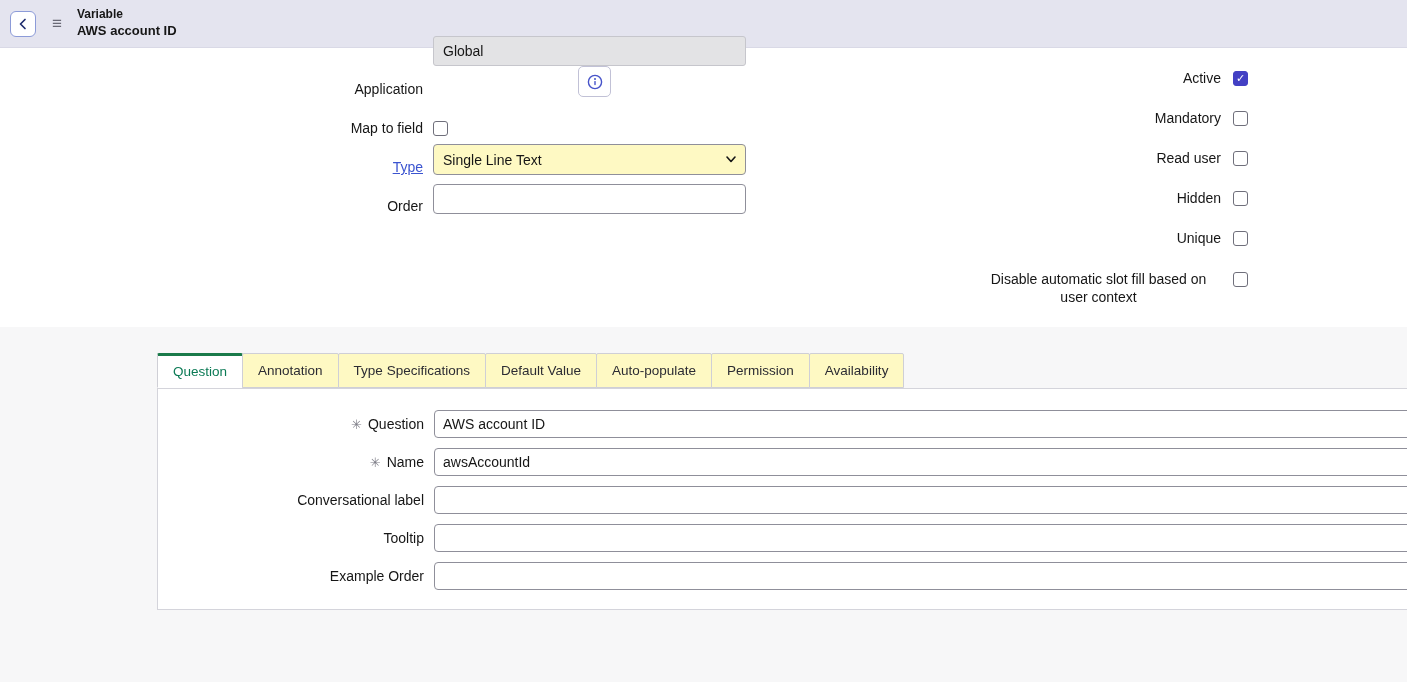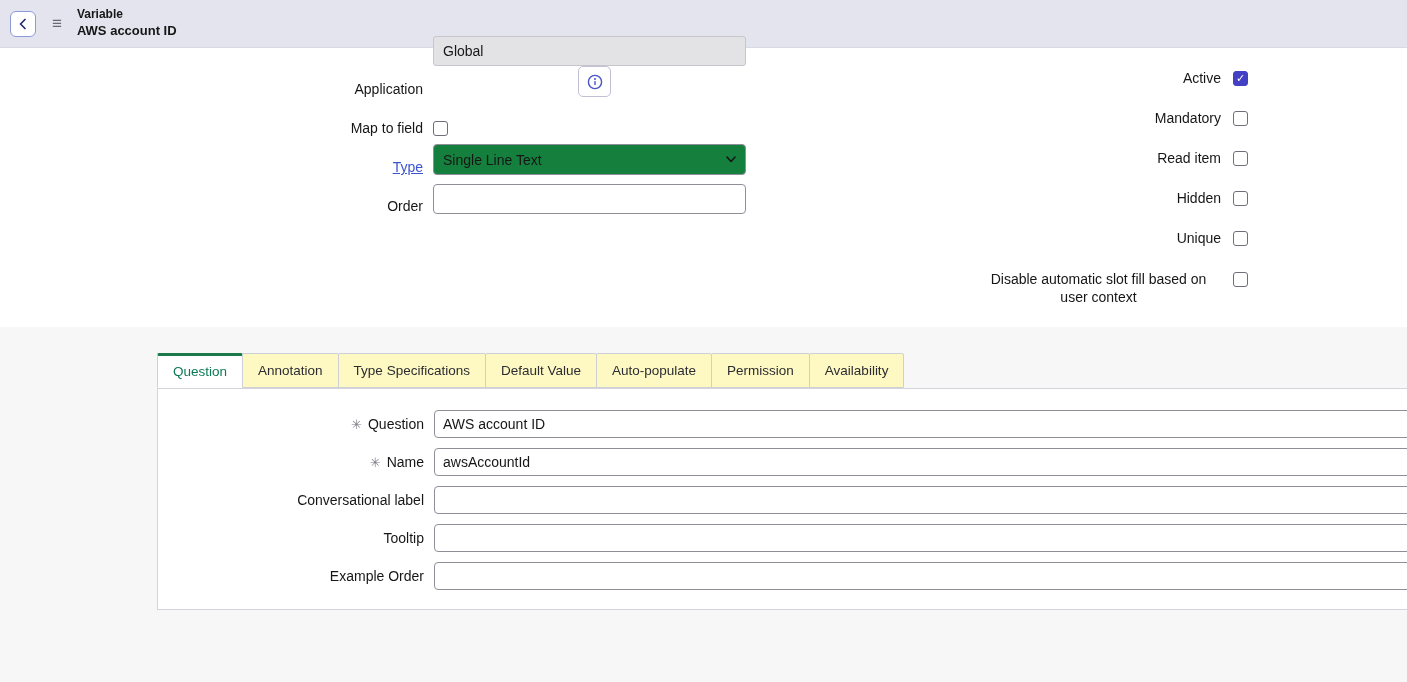--- a/index.html
+++ b/index.html
@@ -46,21 +46,21 @@
   }
   .icon-btn {
     width:33px; height:31px; margin-left:10px; background:#fff;
     border:1px solid #c1c1d6; border-radius:5px; display:flex;
     align-items:center; justify-content:center; cursor:pointer; flex:0 0 auto;
   }
 
   .select-wrap { position:relative; width:313px; height:31px; }
   .select-wrap select {
     appearance:none; -webkit-appearance:none; width:100%; height:100%;
-    border:1px solid #8f8f9a; border-radius:4px; background:#15803d;
+    border:1px solid #8f8f9a; border-radius:4px; background:#fef9c3;
     padding:0 28px 0 9px; font-size:14px; color:#161616; font-family:inherit;
   }
   .select-caret { position:absolute; right:9px; top:9px; pointer-events:none; line-height:0; }
 
   .ref-field {
     width:313px; height:30px; border:1px solid #8f8f9a; border-radius:4px;
     background:#fff; display:flex; align-items:center; overflow:hidden;
   }
   .ref-field input {
     flex:1; border:none; outline:none; padding:0 8px; font-size:14px;
@@ -189,21 +189,21 @@
   <div class="col-right">
     <div class="rrow">
       <div class="rlbl">Active</div>
       <span class="checkbox checked"></span>
     </div>
     <div class="rrow">
       <div class="rlbl">Mandatory</div>
       <span class="checkbox"></span>
     </div>
     <div class="rrow">
-      <div class="rlbl">Read item</div>
+      <div class="rlbl">Read user</div>
       <span class="checkbox"></span>
     </div>
     <div class="rrow">
       <div class="rlbl">Hidden</div>
       <span class="checkbox"></span>
     </div>
     <div class="rrow">
       <div class="rlbl">Unique</div>
       <span class="checkbox"></span>
     </div>

